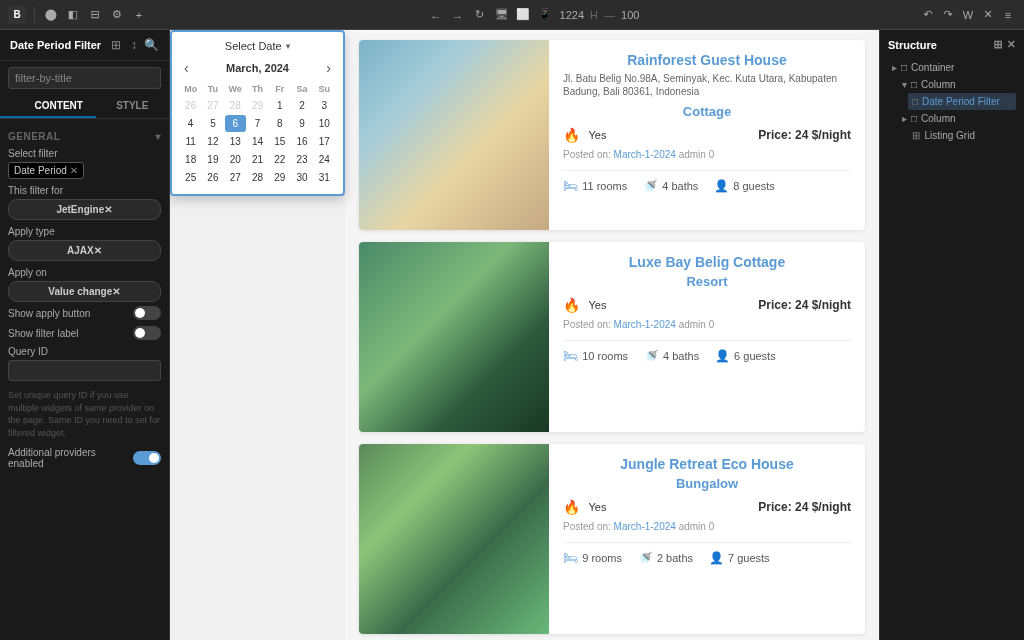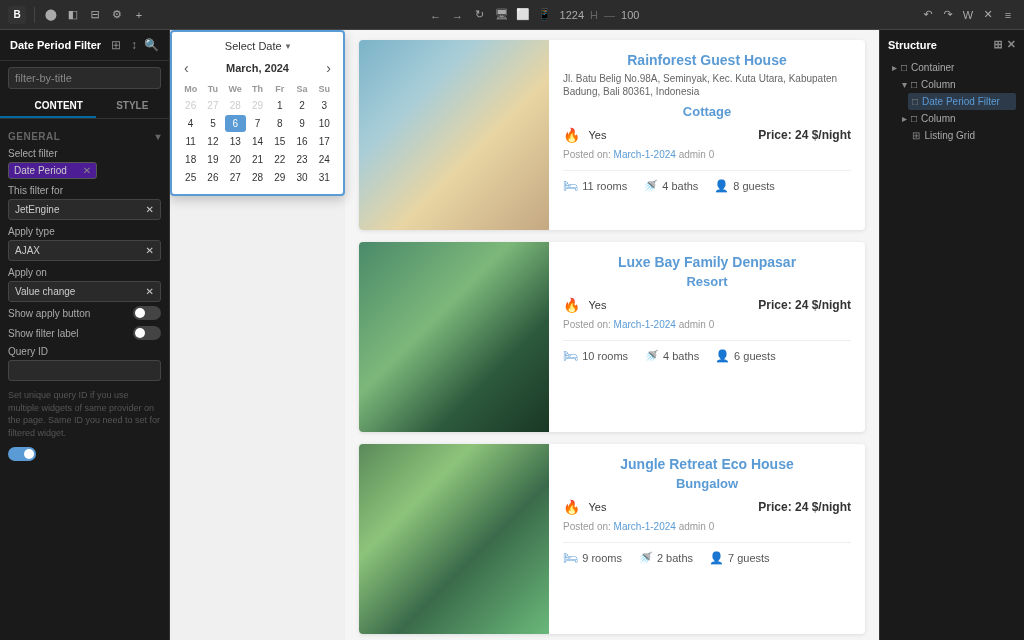--- a/index.html
+++ b/index.html
@@ -112,41 +112,42 @@
 
     .field-label {
       font-size: 10px;
       color: #aaa;
       margin-bottom: 3px;
       margin-top: 6px;
     }
 
     .tag-row { display: flex; flex-wrap: wrap; gap: 3px; margin-bottom: 4px; }
     .tag {
-      background: #4c1d95;
+      background: #000000;
       border: 1px solid #555;
       border-radius: 3px;
       padding: 2px 5px;
       font-size: 10px;
       color: #ccc;
-      display: flex; align-items: center; gap: 16px;
+      display: flex; align-items: center; gap: 3px;
     }
     .tag .close { color: #888; cursor: pointer; }
 
     .select-field {
       background: #2a2a2a;
       border: 1px solid #444;
-      border-radius: 3px;
+      border-radius: 9px;
       padding: 4px 6px;
       color: #ccc;
       font-size: 10px;
       width: 100%;
-      display: flex; align-items: center; justify-content: space-between;
+      display: flex; align-items: center; justify-content: center;
       cursor: pointer;
       margin-bottom: 4px;
+      font-weight: bold;
     }
 
     .toggle-row {
       display: flex;
       align-items: center;
       justify-content: space-between;
       margin-bottom: 6px;
     }
     .toggle-label { font-size: 10px; color: #aaa; }
     .toggle {
@@ -494,20 +495,21 @@
         <span class="toggle-label">Show filter label</span>
         <div class="toggle"></div>
       </div>
 
       <div class="field-label">Query ID</div>
       <input class="query-id-field" type="text" style="">
 
       <div class="help-text">Set unique query ID if you use multiple widgets of same provider on the page. Same ID you need to set for filtered widget.</div>
 
       <div class="toggle-row">
+        <span class="toggle-label">Additional providers enabled</span>
         <div class="toggle on"></div>
       </div>
     </div>
   </div>
 
   <div class="center-area">
 
     <div class="calendar-popup">
       <div class="cal-select-date">Select Date</div>
       <div class="cal-header">
@@ -598,21 +600,21 @@
             </div>
           </div>
         </div>
       </div>
 
       <div class="listing-card">
         <div class="listing-img photo-2">
           <div class="listing-img-placeholder"></div>
         </div>
         <div class="listing-info">
-          <div class="listing-name">Luxe Bay Family Denpasar</div>
+          <div class="listing-name">Luxe Bay Belig Cottage</div>
           <div class="listing-type">Resort</div>
           <div class="listing-price-row">
             <span class="fire-icon">🔥</span>
             <span class="yes-label">Yes</span>
             <span class="price-label">Price: 24 $/night</span>
           </div>
           <div class="posted-row"><span>Posted on:</span> <a href="#" style="color:#5b9bd5;text-decoration:none;">March-1-2024</a> admin 0</div>
           <div class="amenities-row">
             <div class="amenity-item">
               <span class="amenity-icon bed-icon">🛏</span>

